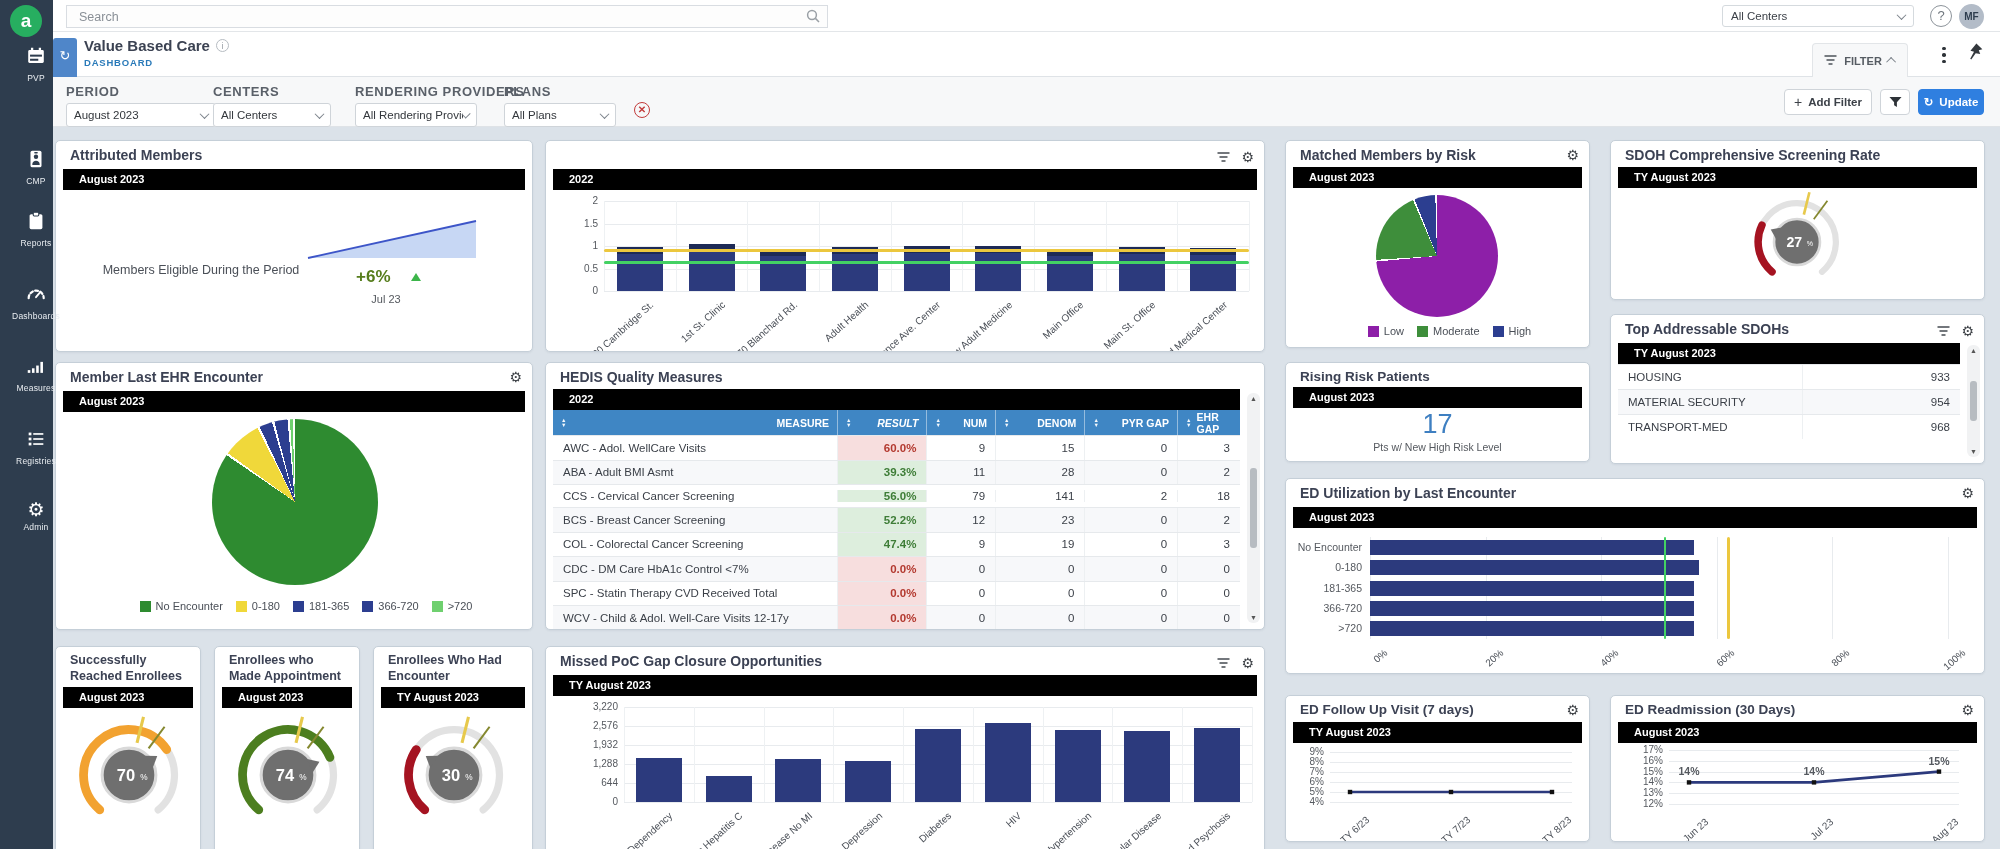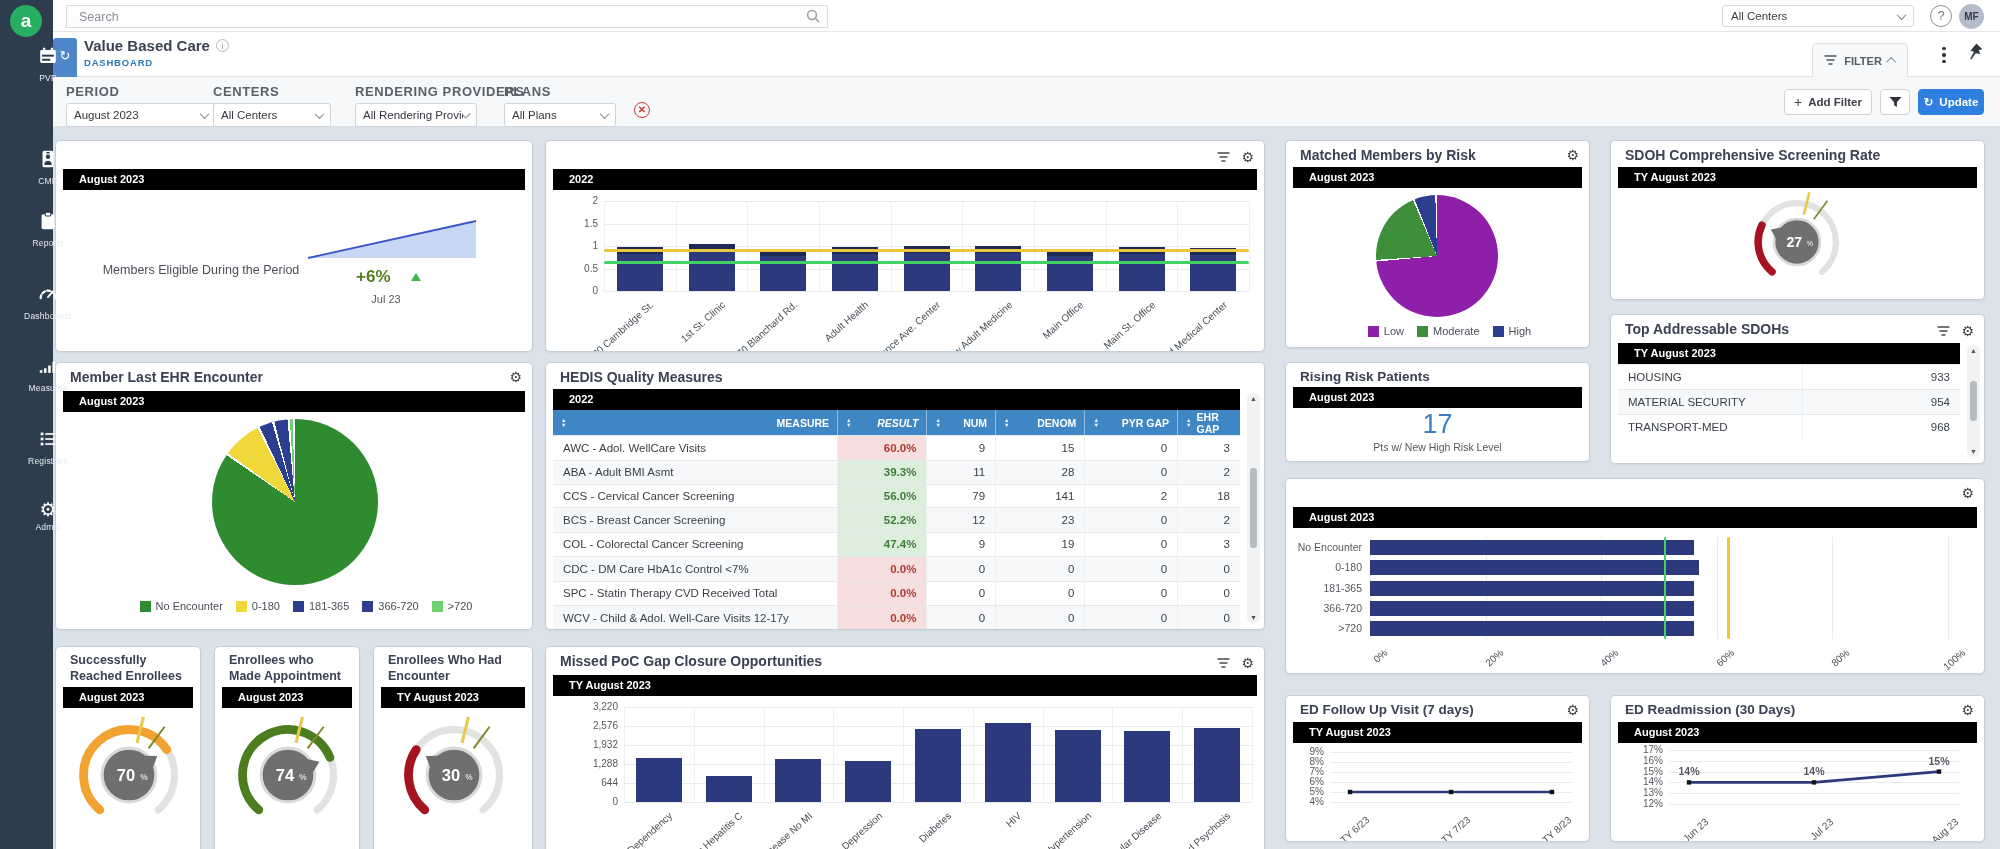--- a/index.html
+++ b/index.html
@@ -3,21 +3,21 @@
 <meta charset="utf-8">
 <style>
   html,body{margin:0;padding:0;background:#9aa5af;}
   *{box-sizing:border-box;}
   #app{position:relative;width:2000px;height:849px;overflow:hidden;background:#dbe2e9;
        font-family:"Liberation Sans",sans-serif;-webkit-font-smoothing:antialiased;}
   
   #sidebar{position:absolute;left:0;top:0;width:53px;height:849px;background:#2e3d4e;z-index:30;}
   .logo{position:absolute;left:10px;top:5px;width:32px;height:32px;border-radius:50%;background:#27ae60;
         color:#fff;font-size:19px;font-weight:bold;text-align:center;line-height:31px;}
-  .sb-item{position:absolute;left:0;width:72px;text-align:center;color:#e9edf1;cursor:pointer;margin-left:12px;}
+  .sb-item{position:absolute;left:0;width:72px;text-align:center;color:#e9edf1;cursor:pointer;}
   .sb-item .lbl{font-size:8.5px;margin-top:2px;letter-spacing:.2px;}
   
   #topbar{position:absolute;left:53px;top:0;width:1947px;height:32px;background:#fff;border-bottom:1px solid #e3e6e9;z-index:20;}
   .search{position:absolute;left:13px;top:5px;width:762px;height:23px;border:1px solid #d9dde2;border-radius:0;
           background:#fdfdfd;font-size:12.5px;color:#333;padding:0 28px 0 12px;font-family:"Liberation Sans",sans-serif;}
   .search::placeholder{color:#8a9097;}
   .mag{position:absolute;left:753px;top:9px;}
   .tb-select{position:absolute;display:flex;align-items:center;justify-content:space-between;border:1px solid #d5dade;
              border-radius:3px;background:#fff;font-size:11.5px;color:#3c4148;padding:0 8px;cursor:pointer;}
   .chev{width:7px;height:7px;border-right:1.6px solid #7b828a;border-bottom:1.6px solid #7b828a;display:inline-block;}
@@ -242,20 +242,21 @@
           <path d="M0.5 0.5 H13.5 L8.5 6.2 V11.5 L5.5 9.5 V6.2 Z" fill="#2e3338"></path>
         </svg>
       </div>
     <div class="btn blue" style="left:1865px;width:66px">
         <span>↻</span>
         <span>Update</span>
       </div>
   </div>
 
   <div class="card" id="w-attributed" style="left:55px;top:140px;width:478px;height:212px">
+      <div class="card-title">Attributed Members</div>
       <div class="pbar" style="top: 28px;">August 2023</div>
       <div class="caption" style="left: 10px; top: 122px; width: 270px;">Members Eligible During the Period</div>
       <svg style="position:absolute;left:250px;top:72px" width="172" height="48">
         <polygon points="2,45 170,8 170,45" fill="#c7d7f4"></polygon>
         <line x1="2" y1="45" x2="170" y2="8" stroke="#3d55c8" stroke-width="1.8"></line>
       </svg>
       <div class="delta" style="left: 300px; top: 126px;">+6%</div>
       <div class="uparrow" style="position: absolute; left: 355px; top: 132px;"></div>
       <div class="caption" style="left: 280px; top: 152px; width: 100px; font-size: 11px; color: rgb(85, 89, 95);">Jul 23</div>
     </div>
@@ -482,21 +483,21 @@
           <div class="c num" style="width: 9%;">3</div>
         </div>
         <div class="trow" style="height: 24.5px; background: rgb(247, 248, 250);">
           <div class="c" style="width: 41.5%;">ABA - Adult BMI Asmt</div>
           <div class="c num res good" style="width: 13%;">39.3%</div>
           <div class="c num" style="width: 10%;">11</div>
           <div class="c num" style="width: 13%;">28</div>
           <div class="c num" style="width: 13.5%;">0</div>
           <div class="c num" style="width: 9%;">2</div>
         </div>
-        <div class="trow" style="height: 23px;">
+        <div class="trow" style="height: 23px; align-items: center;">
           <div class="c" style="width: 41.5%;">CCS - Cervical Cancer Screening</div>
           <div class="c num res good" style="width: 13%;">56.0%</div>
           <div class="c num" style="width: 10%;">79</div>
           <div class="c num" style="width: 13%;">141</div>
           <div class="c num" style="width: 13.5%;">2</div>
           <div class="c num" style="width: 9%;">18</div>
         </div>
         <div class="trow" style="height: 24.5px; background: rgb(247, 248, 250);">
           <div class="c" style="width: 41.5%;">BCS - Breast Cancer Screening</div>
           <div class="c num res good" style="width: 13%;">52.2%</div>
@@ -544,20 +545,21 @@
         <div>▼</div>
       </div>
     </div>
   <div class="card" id="w-rising" style="left:1285px;top:362px;width:305px;height:100px">
       <div class="card-title" style="font-size: 13.5px;">Rising Risk Patients</div>
       <div class="pbar" style="top: 24px;">August 2023</div>
       <div class="bignum" style="left: 0px; right: 0px; top: 46px; text-align: center; font-size: 27px;">17</div>
       <div class="caption" style="left: 0px; right: 0px; top: 78px; font-size: 10.5px; color: rgb(85, 89, 95);">Pts w/ New High Risk Level</div>
     </div>
   <div class="card" id="w-edutil" style="left:1285px;top:478px;width:700px;height:196px">
+      <div class="card-title">ED Utilization by Last Encounter</div>
       <div class="hicons">
         <div class="gear">⚙</div>
       </div>
       <div class="pbar" style="top: 28px;">August 2023</div>
       <div class="gv" style="left: 84px; top: 58px; height: 102px; background: rgb(232, 235, 238);"></div>
       <div class="xlab" style="left: 96px; top: 168px;">0%</div>
       <div class="gv" style="left: 199.6px; top: 58px; height: 102px; background: rgb(232, 235, 238);"></div>
       <div class="xlab" style="left: 211.6px; top: 168px;">20%</div>
       <div class="gv" style="left: 315.2px; top: 58px; height: 102px; background: rgb(232, 235, 238);"></div>
       <div class="xlab" style="left: 327.2px; top: 168px;">40%</div>

